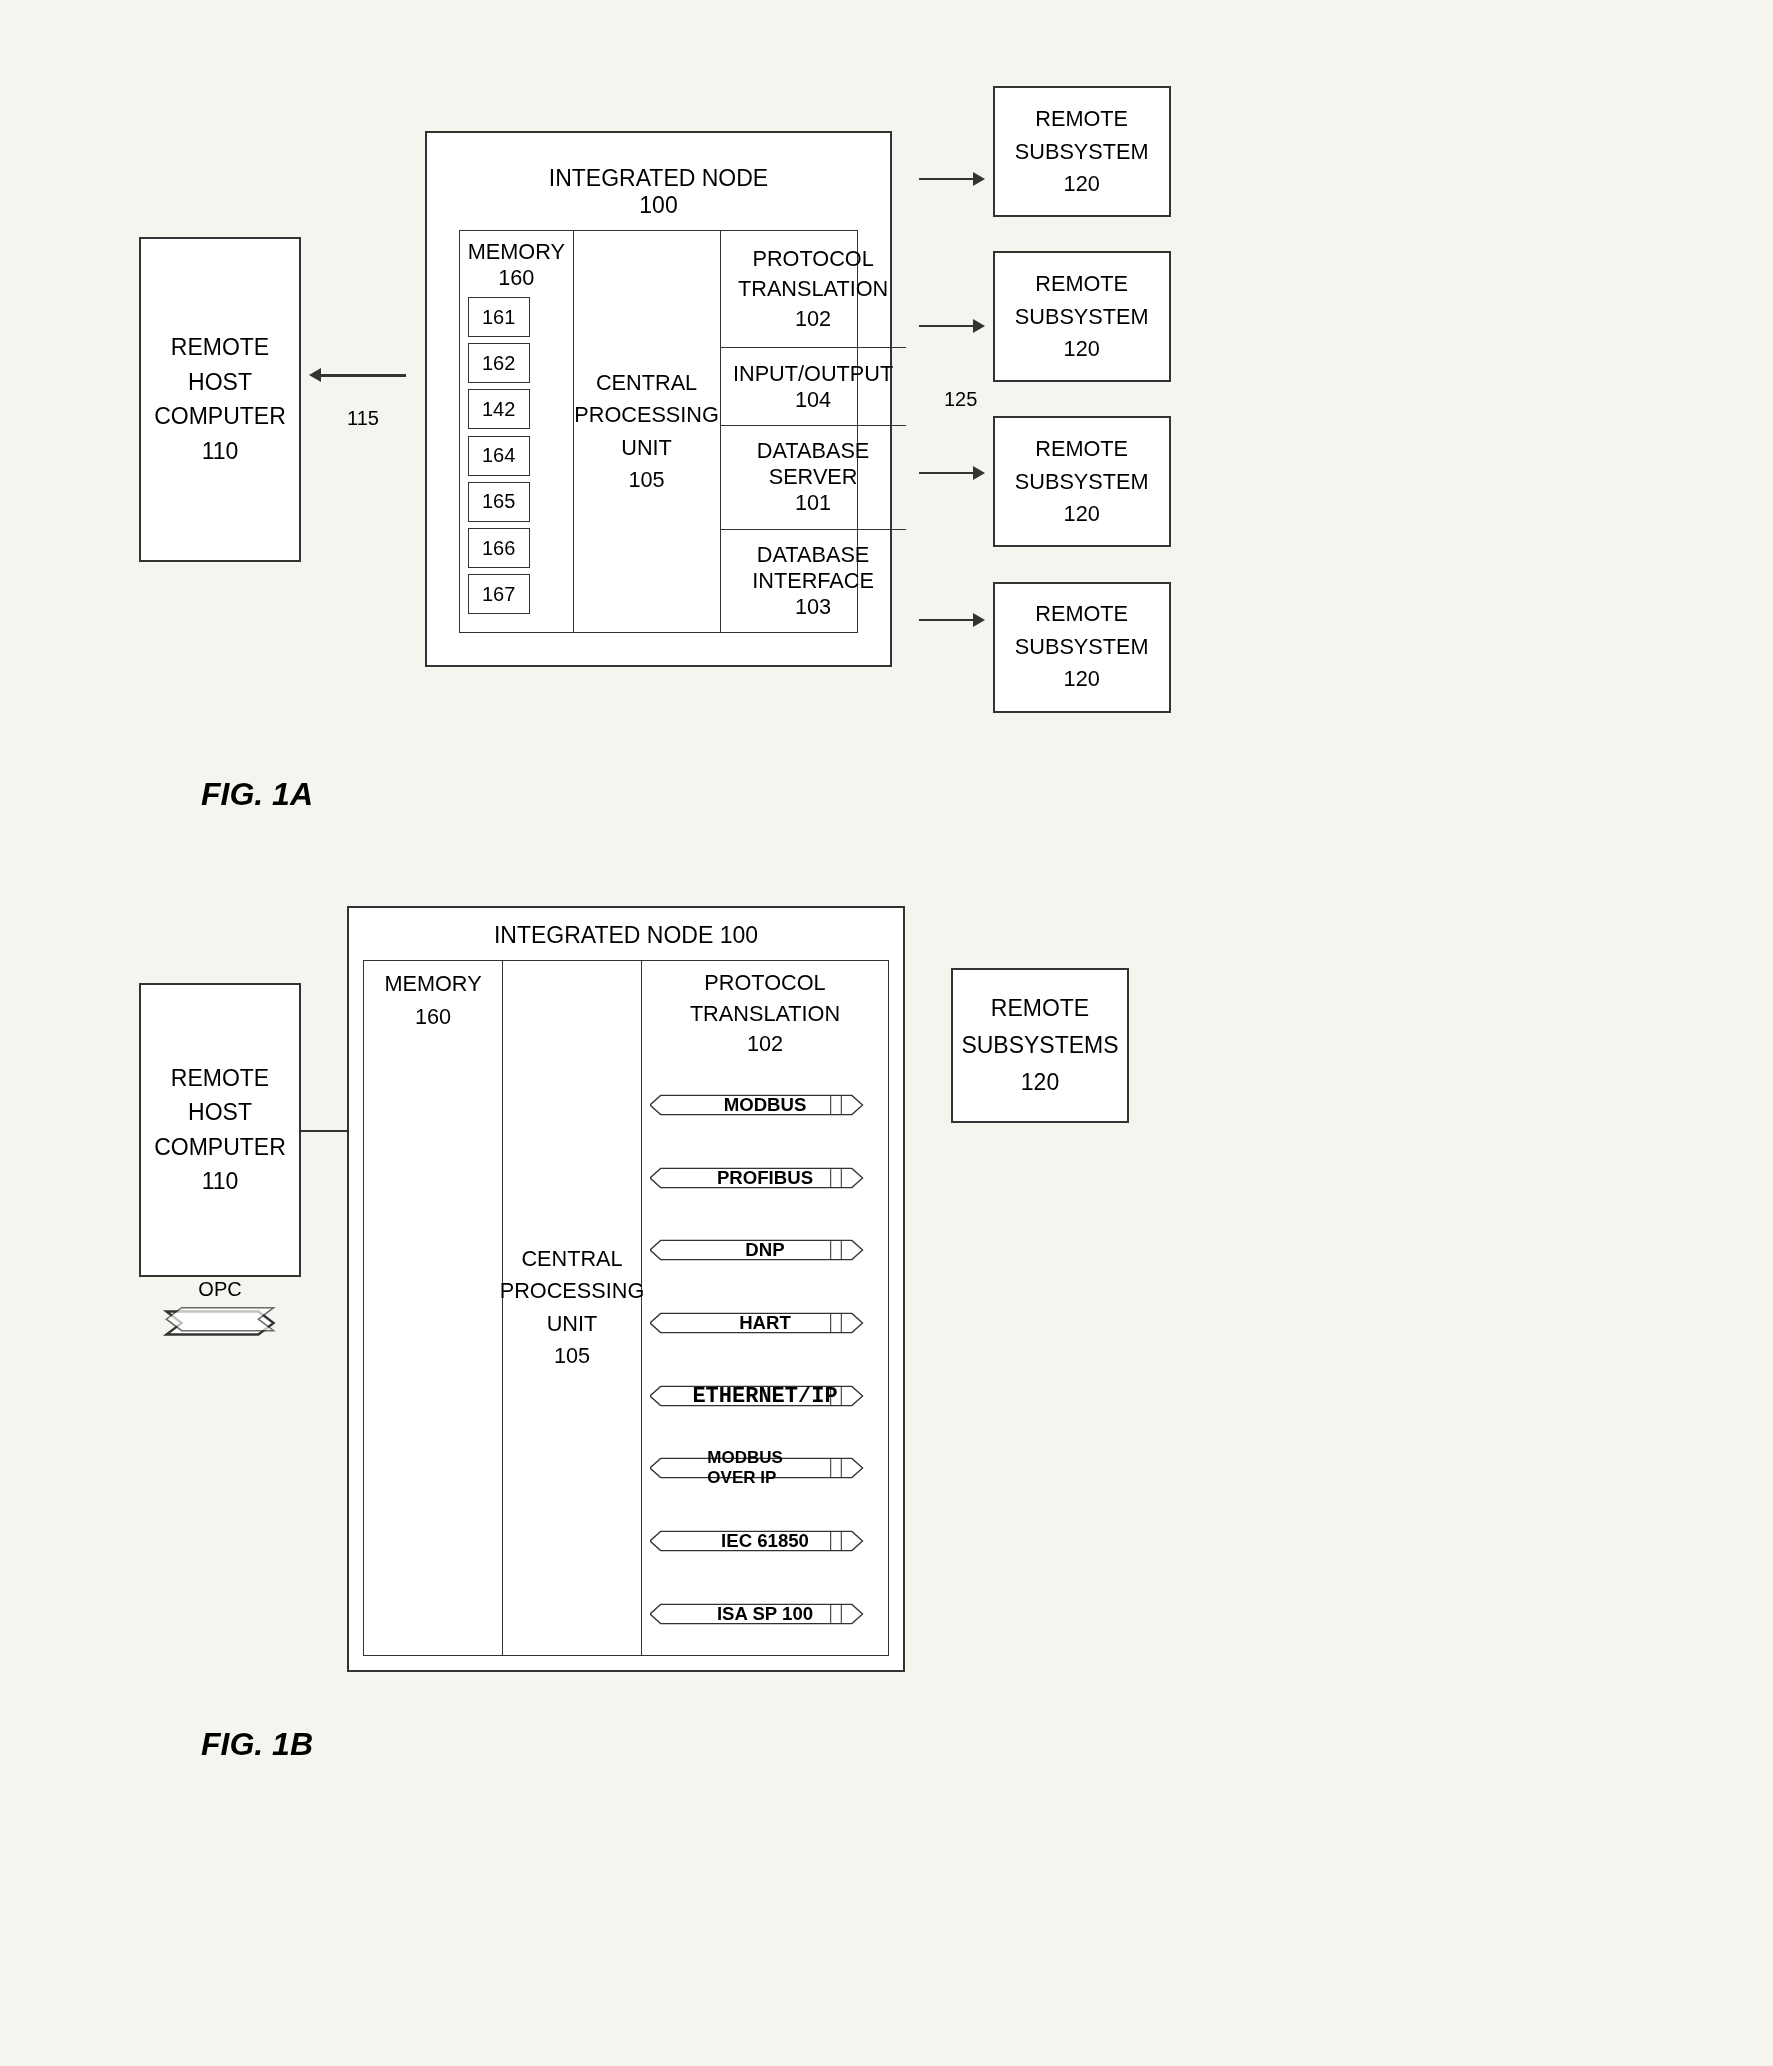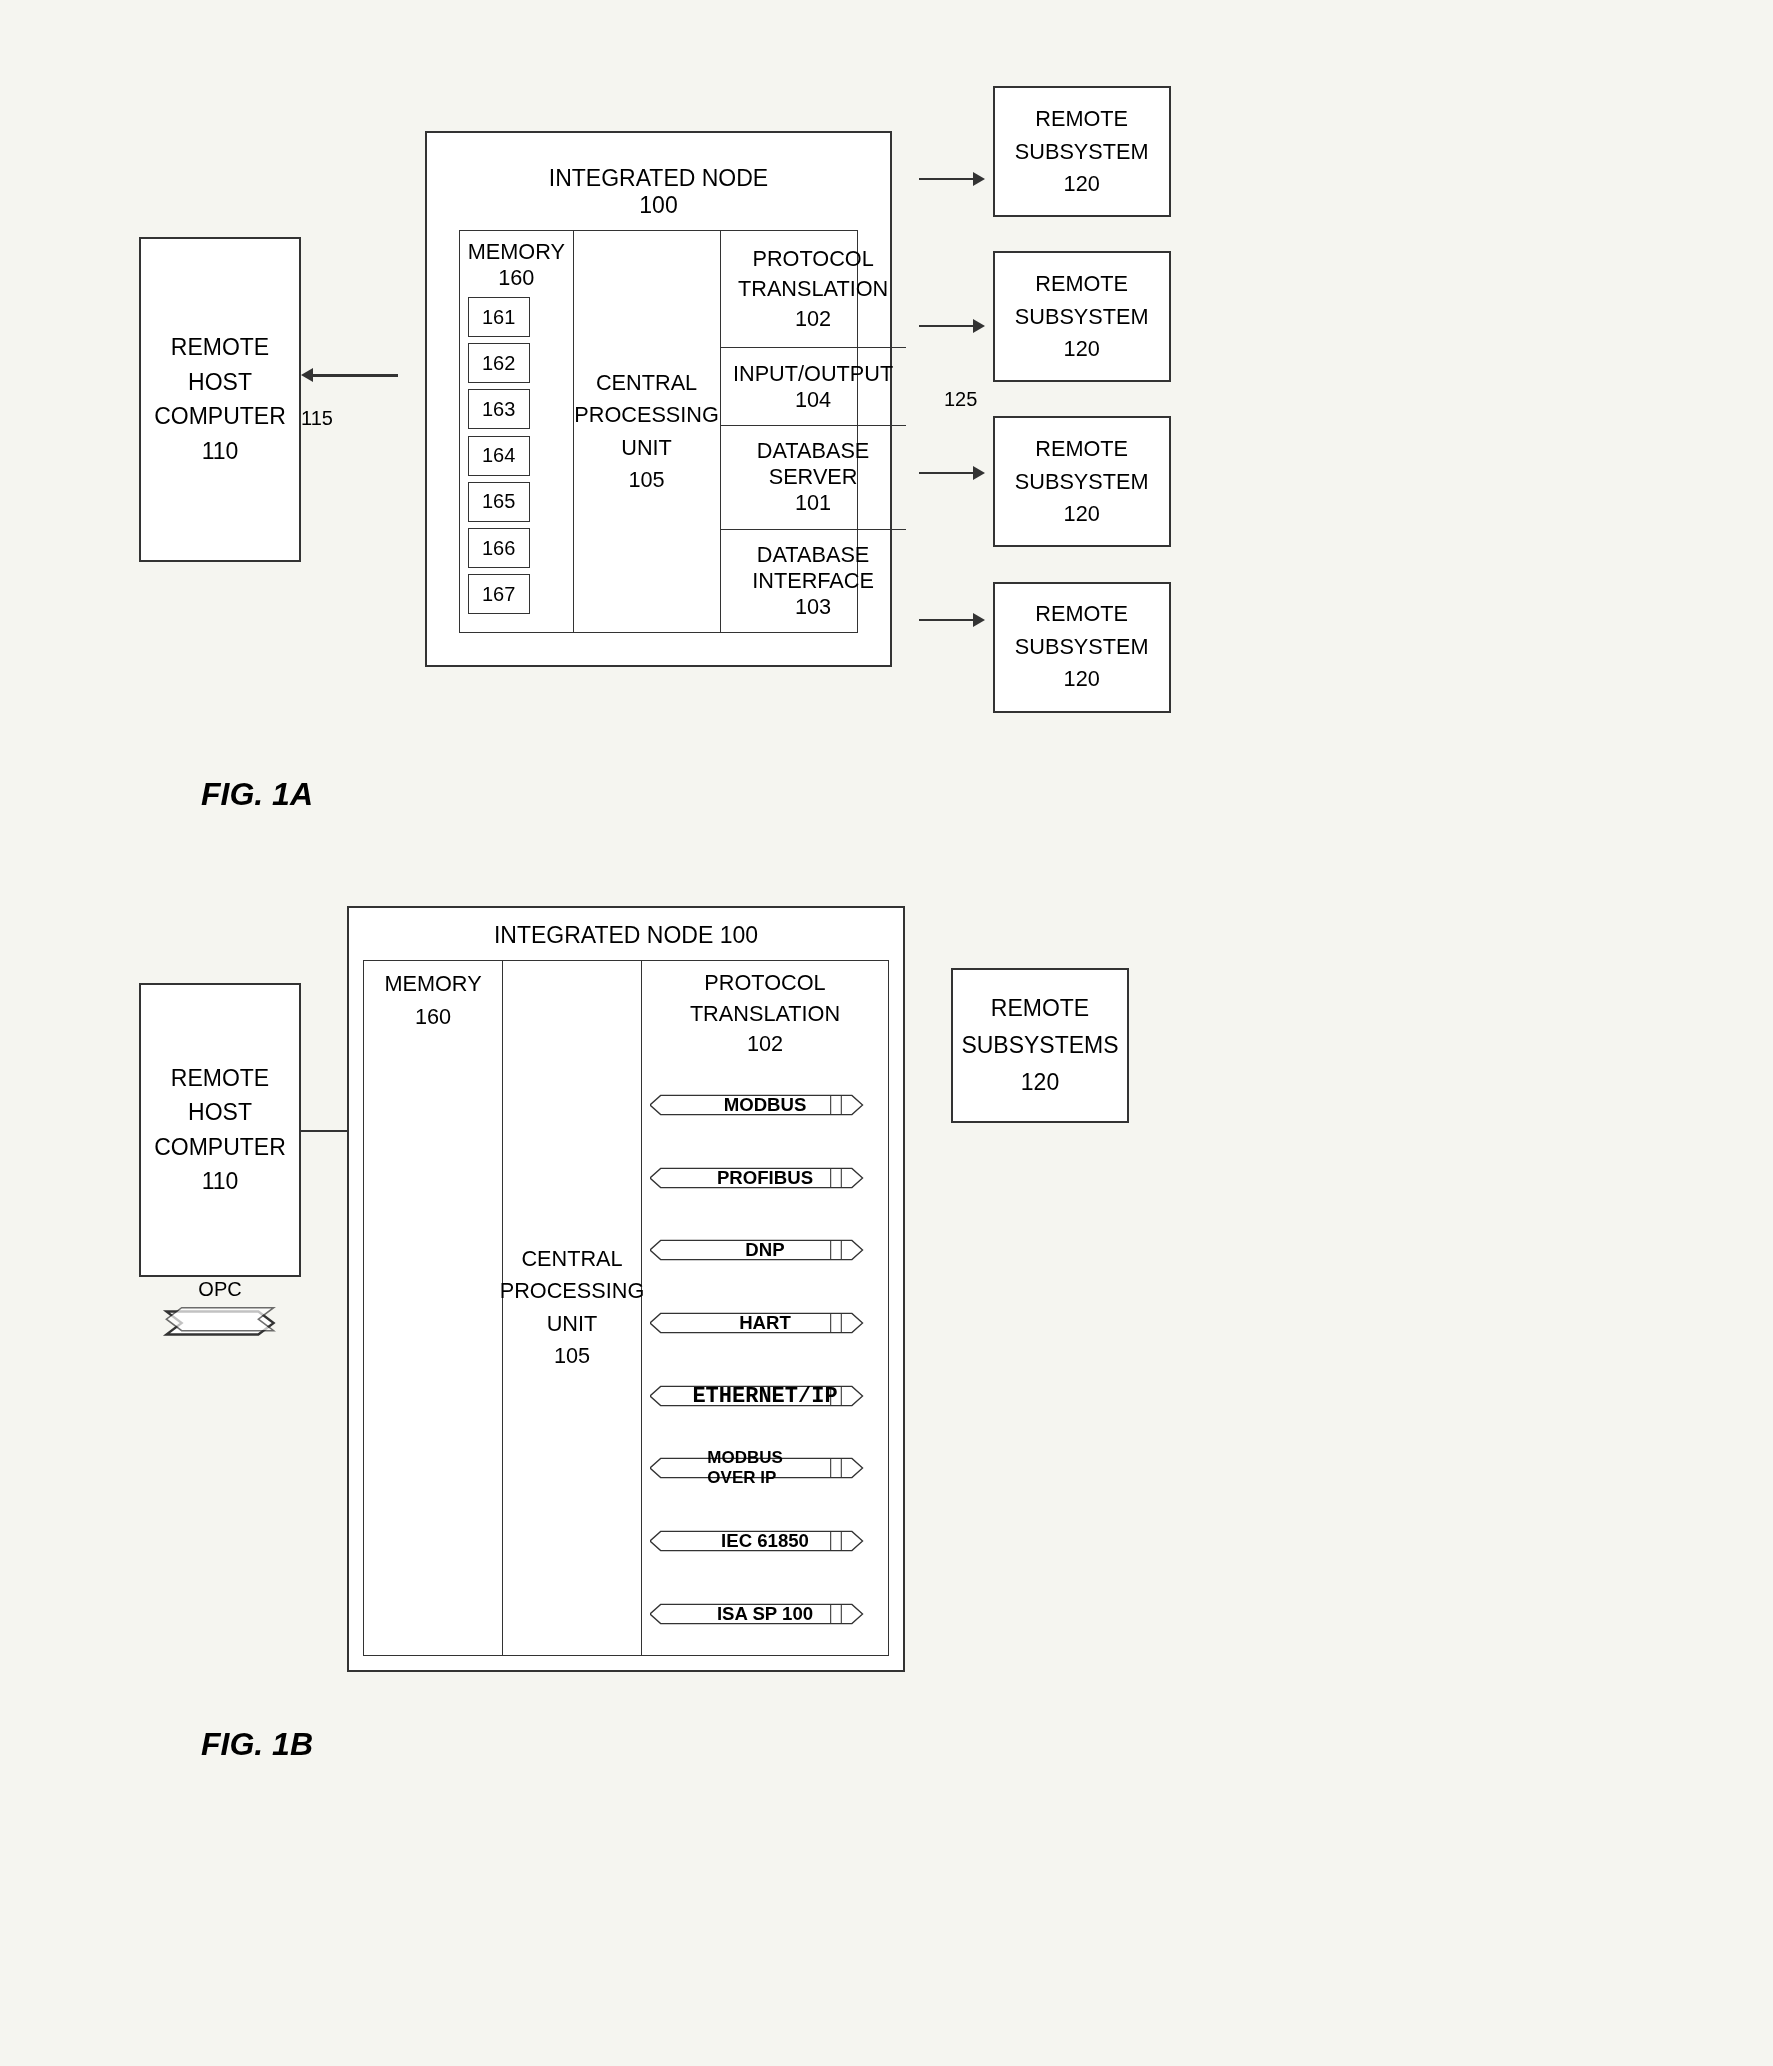--- a/index.html
+++ b/index.html
@@ -95,21 +95,21 @@
 <div class="diagram-section">
   <div class="fig1a-wrapper" style="display:flex; align-items:center; padding: 31px 77px; gap:0;">
 
     <div class="box remote-host-box" style="width:162px; height:325px; font-size:23px; line-height:1.5;">
       <span>REMOTE</span>
       <span>HOST</span>
       <span>COMPUTER</span>
       <span>110</span>
     </div>
 
-    <div style="display:flex; flex-direction:column; align-items:flex-start; width:124px; position:relative;gap:22px;">
+    <div style="display:flex; flex-direction:column; align-items:center; width:124px; position:relative;gap:22px;">
       <div style="display:flex; align-items:center; width:108px; position:relative;">
         <div class="arrowhead-left"></div>
         <div class="horiz-line" style="width:85px;"></div>
       </div>
       <span style="font-size:20px; margin-top:3.1px;">115</span>
     </div>
 
     <div style="border:2.3px solid #333; background:#fff; padding:32px; width:467px;">
       <div style="text-align:center; font-size:23px; margin-bottom:10.8px;">
         <span>INTEGRATED NODE</span><br>
@@ -118,21 +118,21 @@
       <div style="display:flex; border:1.5px solid #333;">
 
         <div style="width:147px; border-right:1.5px solid #333; padding:7.7px;">
           <div style="text-align:center; font-size:21.7px; margin-bottom:4.6px;">
             <span>MEMORY</span><br>
             <span>160</span>
           </div>
           <div style="display:flex; flex-direction:column; gap:6.2px; margin-top:6.2px;">
             <div class="memory-slot">161</div>
             <div class="memory-slot">162</div>
-            <div class="memory-slot">163</div>
+            <div class="memory-slot">142</div>
             <div class="memory-slot">164</div>
             <div class="memory-slot">165</div>
             <div class="memory-slot">166</div>
             <div class="memory-slot">167</div>
           </div>
         </div>
 
         <div style="width:147px; border-right:1.5px solid #333; padding:7.7px; display:flex; align-items:center; justify-content:center;">
           <div style="text-align:center; font-size:21.7px; line-height:1.5;">
             <span>CENTRAL</span><br>

